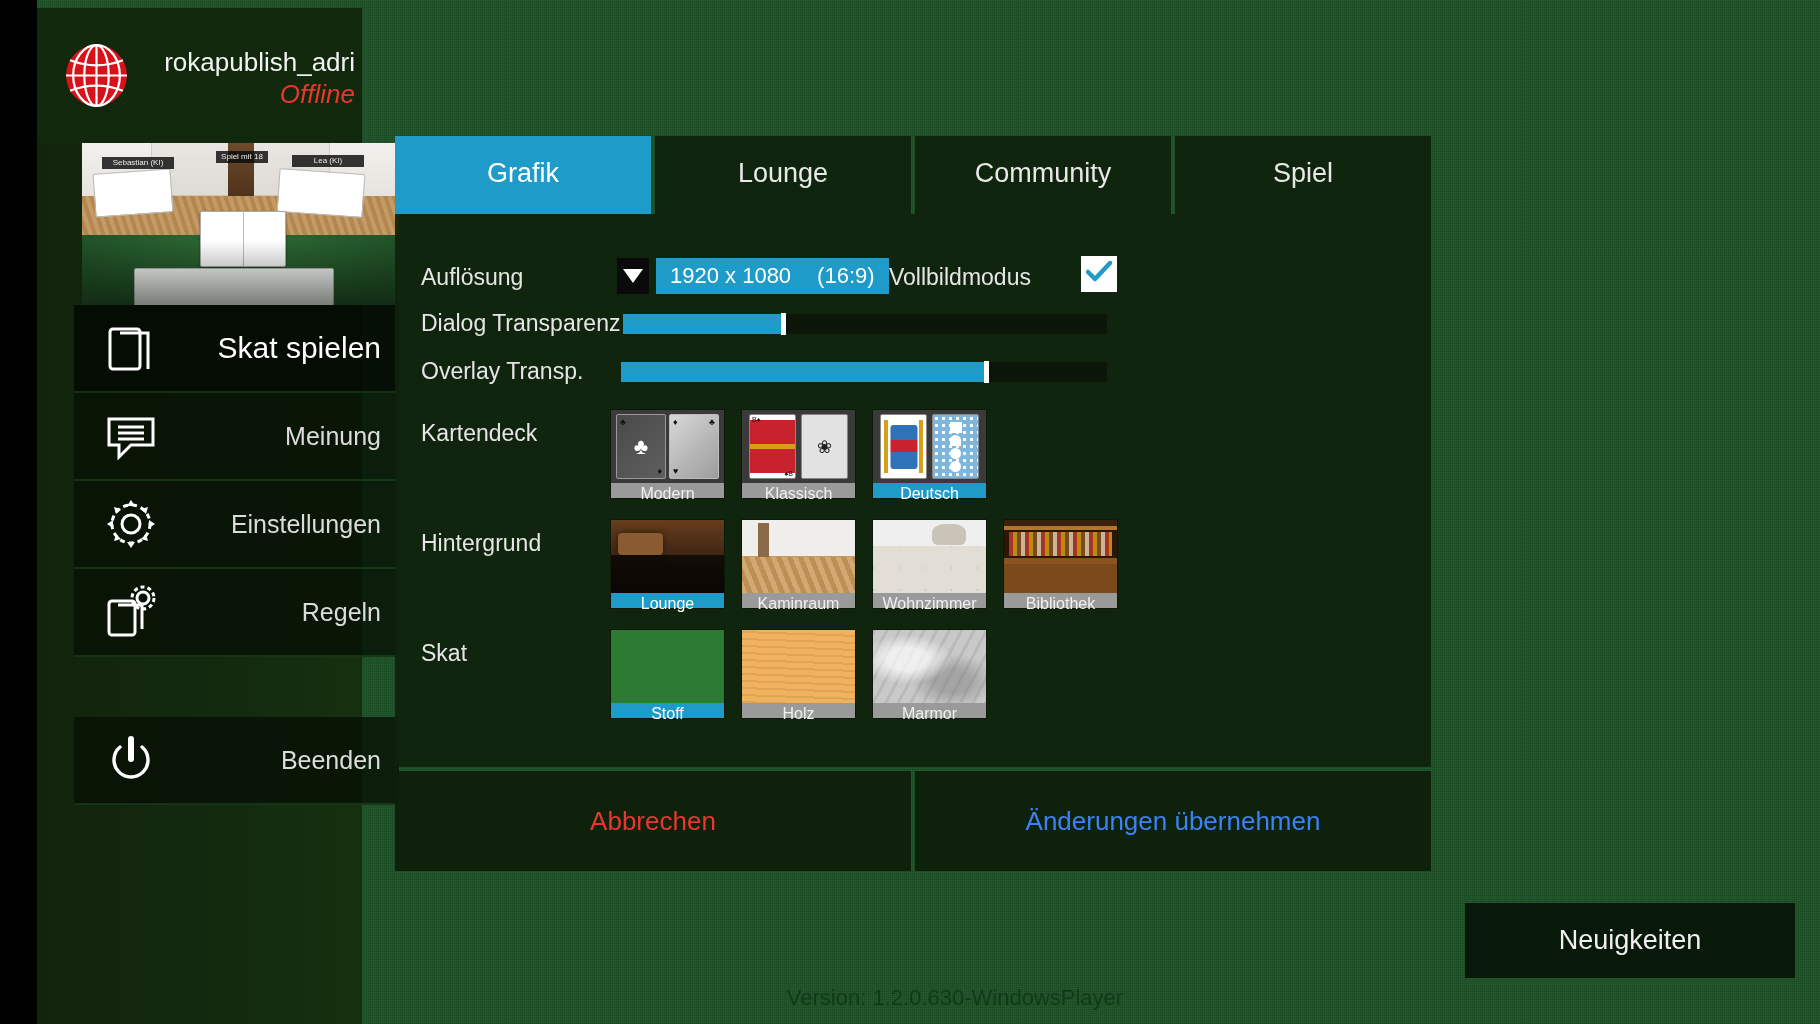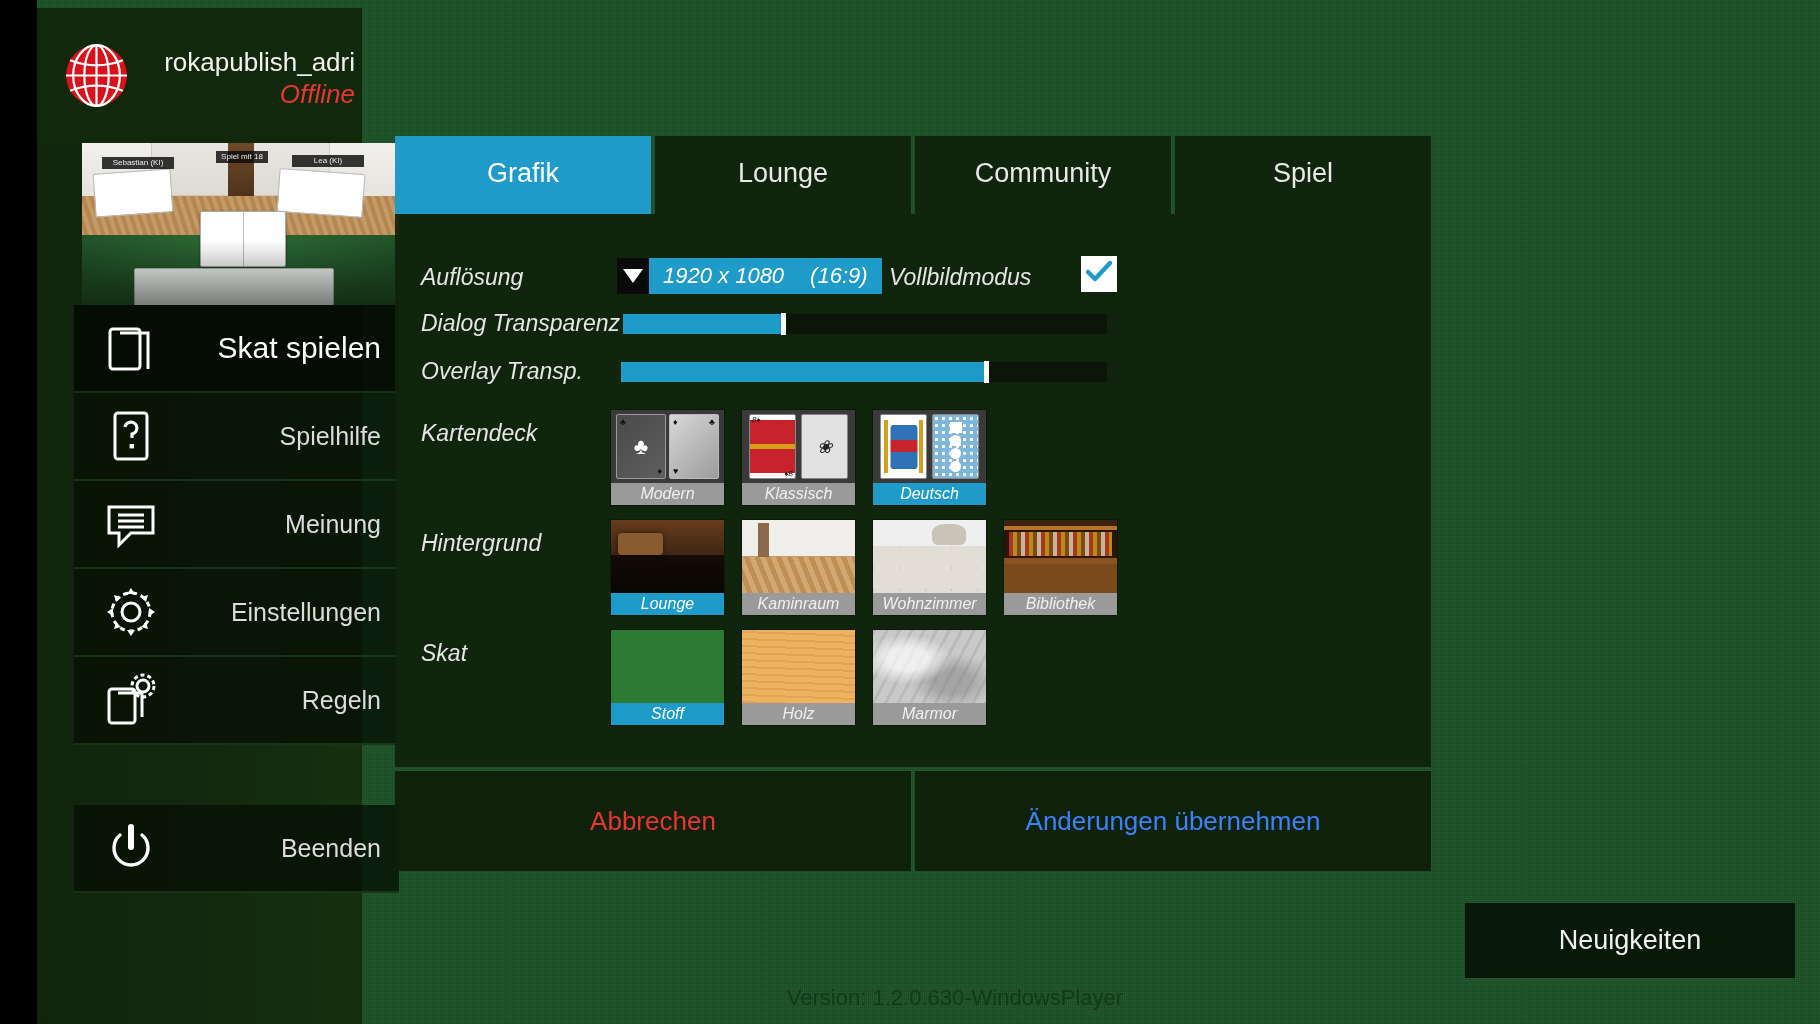--- a/index.html
+++ b/index.html
@@ -151,21 +151,21 @@
   }
   .tab.active {
     background: #1f9bc9; color: #ffffff;
   }
   .panel-body {
     position: relative;
     height: 553px;
     background: rgba(16,34,12,0.94);
     padding: 0;
   }
-  .row { position: absolute; font-style: italic; }
+  .row { position: absolute; }
   .row-label {
     color: #e6e6e6; font-size: 23px; white-space: nowrap;
   }
 
   
   .res-row { left: 26px; top: 42px; width: 990px; height: 44px; }
   .res-label { position: absolute; left: 0; top: 8px; }
   .dropdown {
     position: absolute; left: 196px; top: 2px; height: 36px;
     display: flex; align-items: stretch;
@@ -176,20 +176,21 @@
     display: flex; align-items: center; justify-content: center;
   }
   .dd-arrow svg { display:block; }
   .dd-value {
     background: #1f9bc9; color: #ffffff;
     font-size: 22px; line-height: 36px;
     padding: 0 14px 0 14px;
     min-width: 212px;
     display: flex; align-items: center; justify-content: flex-start; gap: 26px;
     white-space: nowrap;
+    margin-left: 7px;
   }
   .fullscreen-label { position: absolute; left: 468px; top: 8px; }
   .checkbox {
     position: absolute; left: 660px; top: 0px;
     width: 36px; height: 36px;
     background: #ffffff;
     display: flex; align-items: center; justify-content: center;
     cursor: pointer;
   }
 
@@ -221,21 +222,21 @@
   .thumb {
     width: 113px; cursor: pointer;
     background: #2a2a2a;
     box-shadow: 0 0 0 1px rgba(0,0,0,0.3);
   }
   .thumb-img {
     width: 113px; height: 73px; position: relative; overflow: hidden;
     background: #333;
   }
   .thumb-cap {
-    height: 22px; line-height: 22px; text-align: center;
+    height: 15px; line-height: 22px; text-align: center;
     font-size: 16px; color: #f0f0f0;
     background: #9a9a9a;
   }
   .thumb.selected .thumb-cap { background: #1f9bc9; color: #ffffff; }
 
   
   .deck-modern { background: #3a3a3a; display:flex; gap:3px; padding:4px 5px; }
   .dm-card { flex:1; border-radius:2px; position:relative; }
   .dm-card.front { background: linear-gradient(135deg,#4a4a4a 0%,#5e5e5e 100%); border:1px solid #9a9a9a;}
   .dm-card.back  { background: linear-gradient(135deg,#d8d8d8 0%,#9c9c9c 100%); border:1px solid #bbb;}
@@ -391,30 +392,20 @@
     <div class="menu-item active">
       <div class="menu-icon">
         <svg viewBox="0 0 58 58" width="58" height="58" fill="none" stroke="#ffffff" stroke-width="3">
           <rect x="8" y="10" width="30" height="40" rx="3"></rect>
           <path d="M18 14 L46 14 L46 50" stroke-width="3"></path>
         </svg>
       </div>
       <div class="menu-label">Skat spielen</div>
     </div>
 
-    <div class="menu-item">
-      <div class="menu-icon">
-        <svg viewBox="0 0 58 58" width="58" height="58" fill="none" stroke="#ffffff" stroke-width="3">
-          <rect x="13" y="6" width="32" height="46" rx="3"></rect>
-          <path d="M23 20 a6 6 0 1 1 7 7 v4" stroke-width="3.2"></path>
-          <rect x="27.6" y="37" width="4.4" height="4.4" fill="#ffffff" stroke="none"></rect>
-        </svg>
-      </div>
-      <div class="menu-label">Spielhilfe</div>
-    </div>
 
     <div class="menu-item">
       <div class="menu-icon">
         <svg viewBox="0 0 58 58" width="58" height="58" fill="none" stroke="#ffffff" stroke-width="3">
           <path d="M7 12 h44 v26 h-22 l-12 12 v-12 h-10 z"></path>
           <line x1="16" y1="20" x2="42" y2="20"></line>
           <line x1="16" y1="26" x2="42" y2="26"></line>
           <line x1="16" y1="32" x2="42" y2="32"></line>
         </svg>
       </div>

